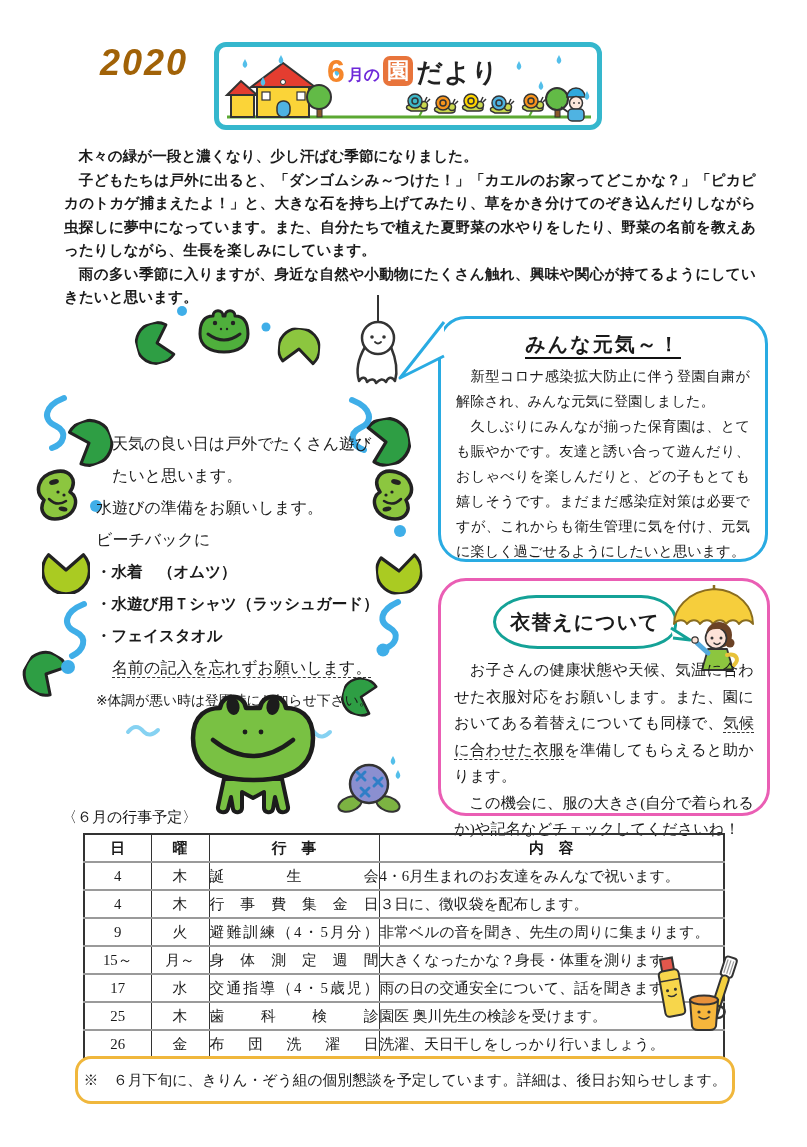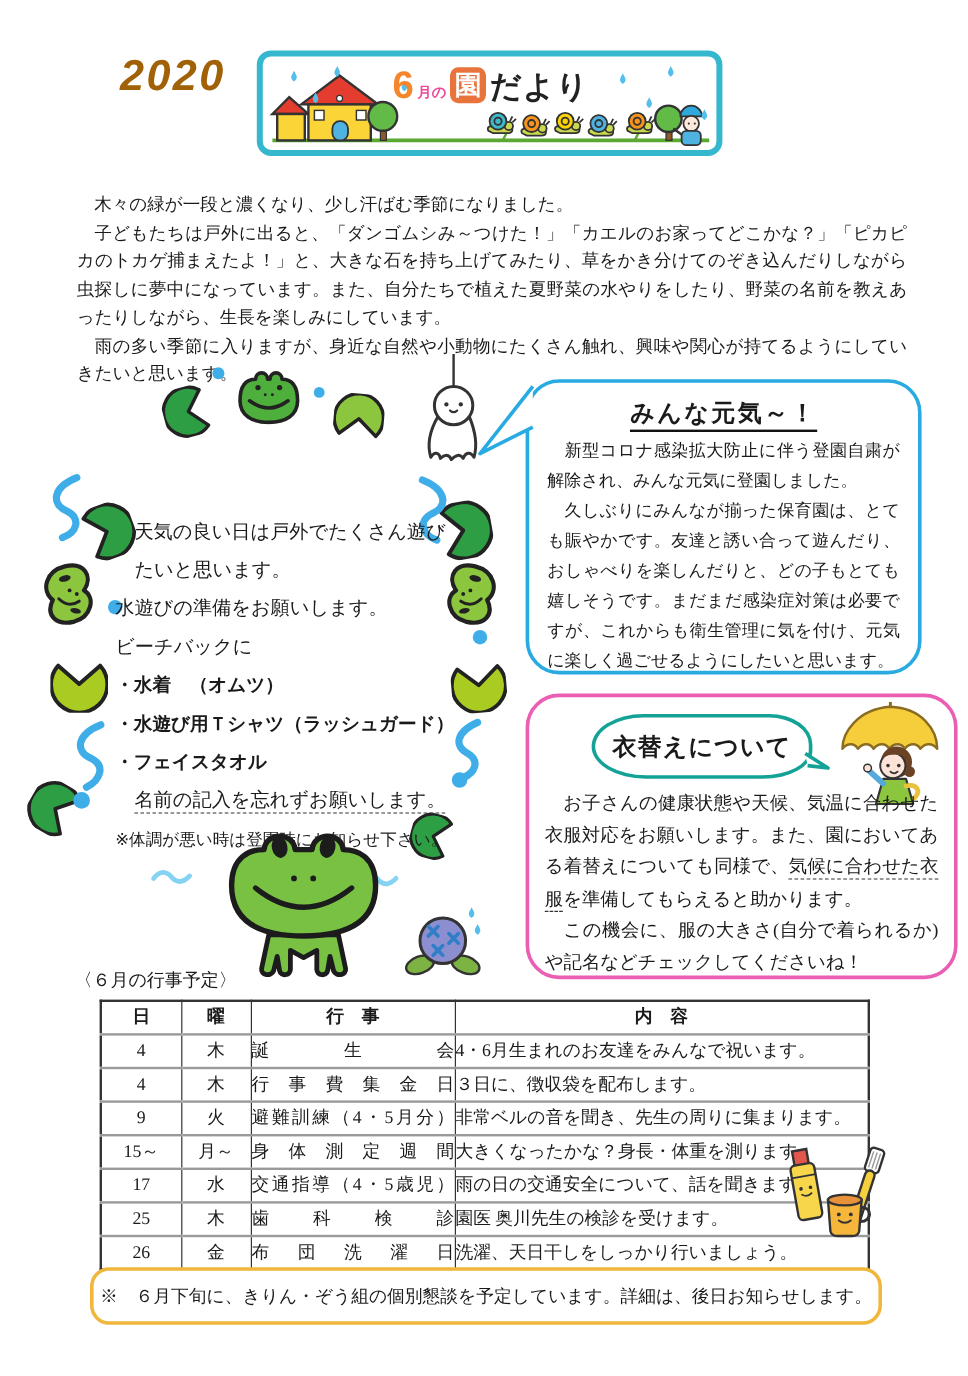--- a/index.html
+++ b/index.html
@@ -9,29 +9,29 @@
   svg{display:block;}
 
   
   .year{left:100px;top:42px;font-family:"Liberation Sans","DejaVu Sans",sans-serif;
         font-weight:bold;font-style:italic;font-size:36px;letter-spacing:2px;color:#a16207;}
   .banner{left:214px;top:42px;width:388px;height:88px;border:5px solid #35b7cd;border-radius:12px;
           background:#fff;box-sizing:border-box;}
   .banner-title{position:absolute;left:108px;top:8px;display:flex;align-items:flex-end;gap:3px;
                 font-family:"Liberation Sans","DejaVu Sans",sans-serif;font-weight:bold;}
   .bt-num{color:#f5862b;font-size:32px;line-height:1;}
-  .bt-mid{color:#ec4899;font-size:12px;line-height:1.2;padding-bottom:3px;}
+  .bt-mid{color:#6d28d9;font-size:16px;line-height:1.2;padding-bottom:3px;}
   .bt-stamp{width:30px;height:30px;background:#e8743b;border-radius:7px;color:#fff;font-size:22px;
             display:flex;align-items:center;justify-content:center;margin-bottom:1px;}
   .bt-suf{color:#222;font-size:26px;line-height:1;padding-bottom:2px;letter-spacing:1px;}
   .contact{left:608px;top:55px;width:182px;height:62px;border:2.5px dotted #f291c2;border-radius:3px;
            box-sizing:border-box;padding:8px 10px 0;font-size:14.5px;line-height:1.85;}
 
   
-  .intro{left:64px;top:160px;width:692px;font-size:14.6px;line-height:23.5px;text-align:justify;}
+  .intro{left:64px;top:145px;width:692px;font-size:14.6px;line-height:23.5px;text-align:justify;font-weight:bold;}
   .intro .para{margin:0;}
 
   
   .mud-title{left:96px;top:400px;width:330px;text-align:center;
              font-family:"Liberation Sans","DejaVu Sans",sans-serif;font-weight:bold;font-size:19px;}
   .mud-title span{border-bottom:2.5px solid #111;padding-bottom:2px;letter-spacing:1px;}
   .mud-body{left:96px;top:428px;width:336px;font-size:16px;line-height:32px;}
   .mud-body .rline{white-space:nowrap;}
   .sb{font-family:"Liberation Sans","DejaVu Sans",sans-serif;font-weight:bold;font-size:15.5px;}
   .su{border-bottom:1.5px dashed #333;padding-bottom:1px;}
@@ -39,21 +39,21 @@
 
   
   .genki{left:438px;top:316px;width:330px;height:246px;border:3px solid #29abe2;border-radius:28px;
          box-sizing:border-box;background:#fff;padding:12px 15px 0;}
   .genki-title{text-align:center;font-family:"Liberation Sans","DejaVu Sans",sans-serif;
                font-weight:bold;font-size:20px;margin-bottom:6px;}
   .genki-title span{border-bottom:2.5px solid #111;padding-bottom:2px;letter-spacing:2px;}
   .genki-body{font-size:14.2px;line-height:25px;text-align:justify;}
 
   
-  .koromo{left:438px;top:578px;width:360px;height:238px;border:3px solid #ea5eb4;border-radius:28px;
+  .koromo{left:438px;top:578px;width:332px;height:238px;border:3px solid #ea5eb4;border-radius:28px;
           box-sizing:border-box;background:#fff;padding-left:23px;}
   .koromo-bubble{position:absolute;left:52px;top:14px;width:178px;height:48px;border:3.5px solid #14a297;
                  border-radius:48px 40px 46px 50px / 30px 28px 26px 30px;display:flex;align-items:center;
                  justify-content:center;font-family:"Liberation Sans","DejaVu Sans",sans-serif;
                  font-weight:bold;font-size:20px;letter-spacing:1px;background:#fff;}
   .koromo-body{position:absolute;left:0;top:76px;width:100%;box-sizing:border-box;padding:0 13px;
                font-size:15.3px;line-height:26.5px;text-align:justify;}
 
   
   .caption{left:62px;top:808px;font-size:15px;}

